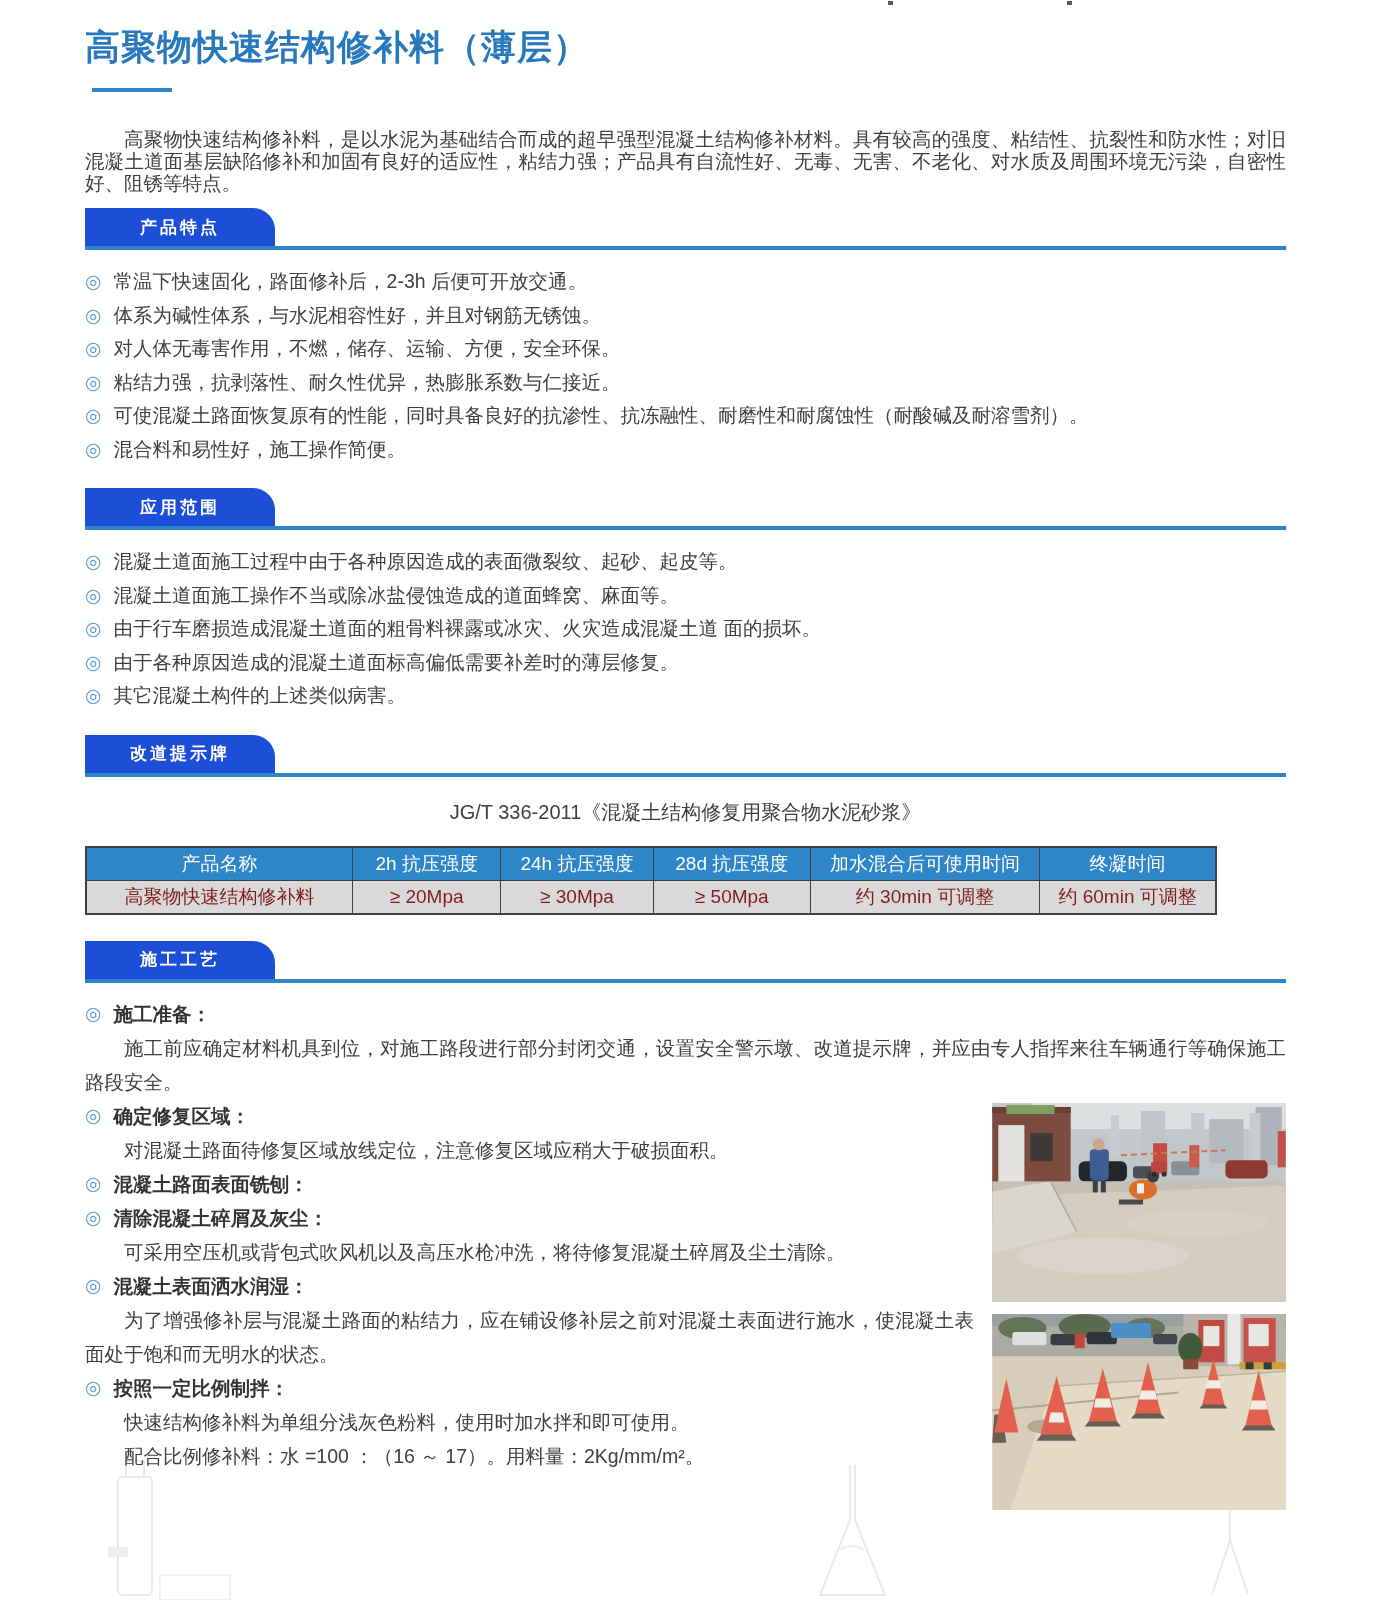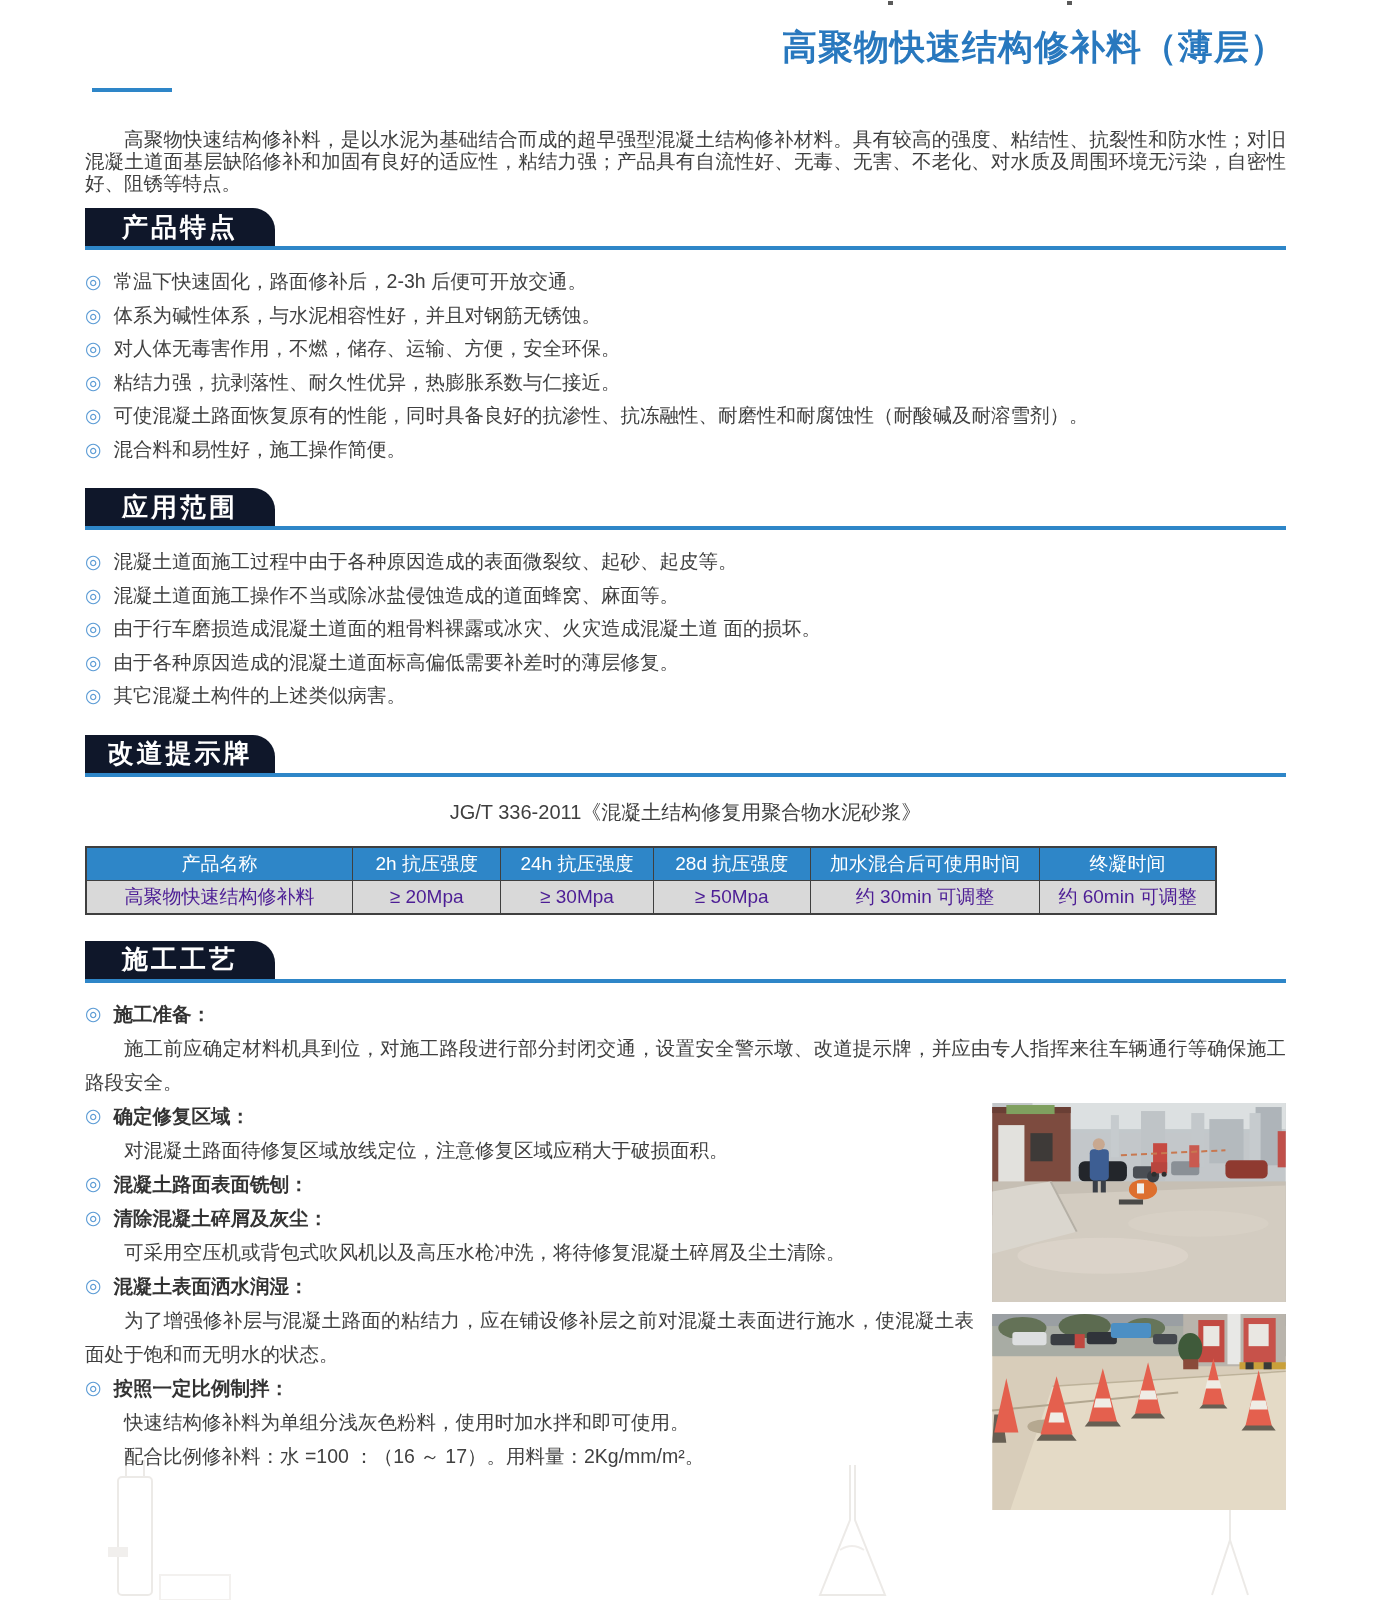--- a/index.html
+++ b/index.html
@@ -9,57 +9,56 @@
     color:#404040;
   }
   .speck{position:absolute;top:1px;width:5px;height:4px;background:#5a5a5a;}
   .content{position:relative;margin-left:85px;width:1201px;}
 
   
   .doc-title{
     margin:0;padding-top:26px;
     font-size:35px;line-height:42px;font-weight:bold;color:#2878BE;
     letter-spacing:1px;
-    text-align:right;
   }
   .title-dash{width:80px;height:4px;background:#2E86C8;margin:20px 0 0 7px;}
 
   
   .intro{
     margin:36px 0 0 0;font-size:19.5px;line-height:22px;color:#404040;
     text-indent:2em;text-align:justify;
   }
 
   
   .section{margin-top:16px;}
   .sec-head{border-bottom:4px solid #2E86C8;}
   .sec-tab{
-    width:190px;height:38px;background:#0f172a;border-radius:0 22px 0 0;
-    color:#ffffff;font-size:26px;font-weight:bold;letter-spacing:3px;
+    width:190px;height:38px;background:#1d4ed8;border-radius:0 22px 0 0;
+    color:#ffffff;font-size:17px;font-weight:bold;letter-spacing:3px;
     display:flex;align-items:center;justify-content:center;
   }
 
   
   .b-list{padding:15px 0 6px 0;}
   .b-item{display:flex;align-items:flex-start;font-size:19.5px;line-height:33.5px;color:#404040;}
   .b-glyph{color:#5B9BD5;margin-right:12px;flex:0 0 auto;font-size:19px;}
   .b-text{text-align:justify;}
 
   
   .perf-caption{margin:22px 0 0 0;text-align:center;font-size:20px;color:#3f3f3f;}
   table.perf{
     width:1132px;margin-top:20px;border-collapse:collapse;
     font-size:19px;table-layout:fixed;
   }
   table.perf th,table.perf td{
     border:1px solid #3f3f3f;text-align:center;padding:0;height:32px;
   }
   table.perf{border:2px solid #3f3f3f;}
   table.perf th{background:#2E86C8;color:#ffffff;font-weight:normal;}
-  table.perf td{background:#D9D9D9;color:#4c1d95;}
+  table.perf td{background:#D9D9D9;color:#7f1d1d;}
 
   
   .process-body{margin-top:14px;font-size:19.5px;line-height:34px;}
   .step-head{display:flex;align-items:flex-start;}
   .step-head .b-glyph{margin-top:0;}
   .step-label{font-weight:bold;color:#333333;text-align:right;}
   .step-para{margin:0;text-indent:2em;text-align:justify;color:#404040;}
   .photo-stack{float:right;width:294px;margin:4px 0 6px 18px;}
   .photo{width:294px;display:block;}
   .photo + .photo{margin-top:12px;}

